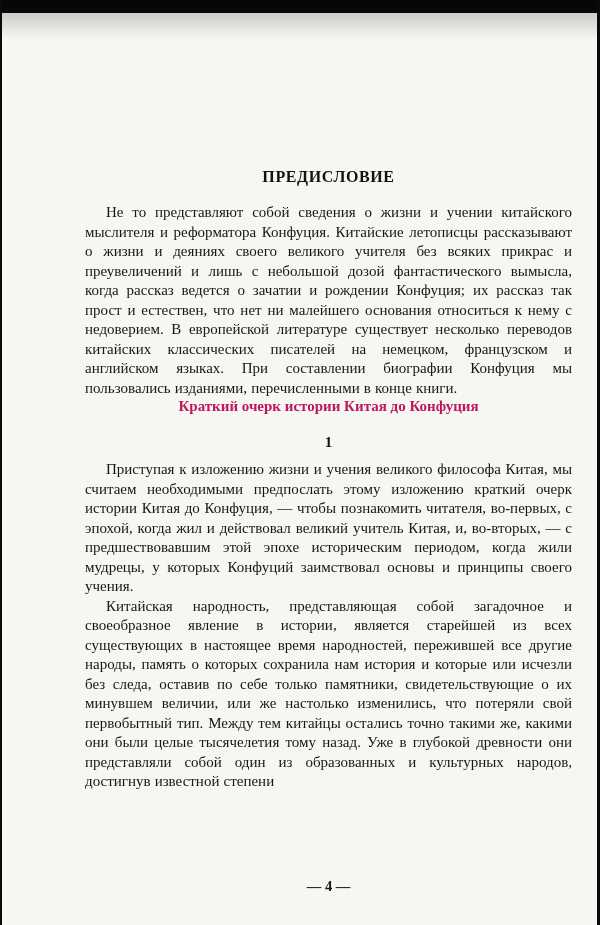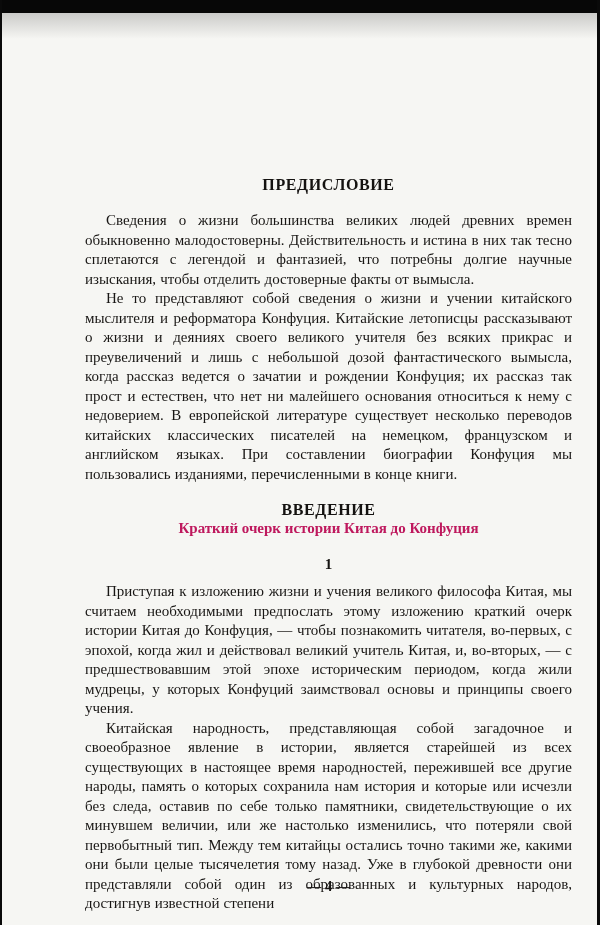--- a/index.html
+++ b/index.html
@@ -41,21 +41,21 @@
     background: #0a0a0a;
   }
   .page-content {
     position: absolute;
     top: 160px;
     left: 85px;
     width: 487px;
     color: #181614;
   }
   h1.preface-title, h2.intro-title {
-    margin: 16px;
+    margin: 8px;
     text-align: center;
     font-size: 16px;
     font-weight: bold;
     letter-spacing: 0.6px;
     color: #141210;
   }
   h1.preface-title { margin-bottom: 17px; }
   h2.intro-title { margin-top: 17px; margin-bottom: 1px; }
   h3.intro-subtitle {
     margin: 0;
@@ -98,25 +98,23 @@
 
   <div class="scan-bar-top"></div>
   <div class="scan-shadow-top"></div>
   <div class="scan-edge-left"></div>
   <div class="scan-edge-right"></div>
 
   <div class="page-content">
 
     <h1 class="preface-title">ПРЕДИСЛОВИЕ</h1>
 
-    <p class="para">Сведения о жизни большинства великих людей древних времен обыкновенно малодостоверны. Действительность и истина в них так тесно сплетаются с легендой и фантазией, что потребны долгие научные изыскания, чтобы отделить достоверные факты от вымысла.</p>
 
     <p class="para">Не то представляют собой сведения о жизни и учении китайского мыслителя и реформатора Конфуция. Китайские летописцы рассказывают о жизни и деяниях своего великого учителя без всяких прикрас и преувеличений и лишь с небольшой дозой фантастического вымысла, когда рассказ ведется о зачатии и рождении Конфуция; их рассказ так прост и естествен, что нет ни малейшего основания относиться к нему с недоверием. В европейской литературе существует несколько переводов китайских классических писателей на немецком, французском и английском языках. При составлении биографии Конфуция мы пользовались изданиями, перечисленными в конце книги.</p>
 
-    <h2 class="intro-title">ВВЕДЕНИЕ</h2>
 
     <h3 class="intro-subtitle">Краткий очерк истории Китая до Конфуция</h3>
 
     <div class="section-num">1</div>
 
     <p class="para">Приступая к изложению жизни и учения великого философа Китая, мы считаем необходимыми предпослать этому изложению краткий очерк истории Китая до Конфуция, — чтобы познакомить читателя, во-первых, с эпохой, когда жил и действовал великий учитель Китая, и, во-вторых, — с предшествовавшим этой эпохе историческим периодом, когда жили мудрецы, у которых Конфуций заимствовал основы и принципы своего учения.</p>
 
     <p class="para">Китайская народность, представляющая собой загадочное и своеобразное явление в истории, является старейшей из всех существующих в настоящее время народностей, пережившей все другие народы, память о которых сохранила нам история и которые или исчезли без следа, оставив по себе только памятники, свидетельствующие о их минувшем величии, или же настолько изменились, что потеряли свой первобытный тип. Между тем китайцы остались точно такими же, какими они были целые тысячелетия тому назад. Уже в глубокой древности они представляли собой один из образованных и культурных народов, достигнув известной степени</p>
 
   </div>

